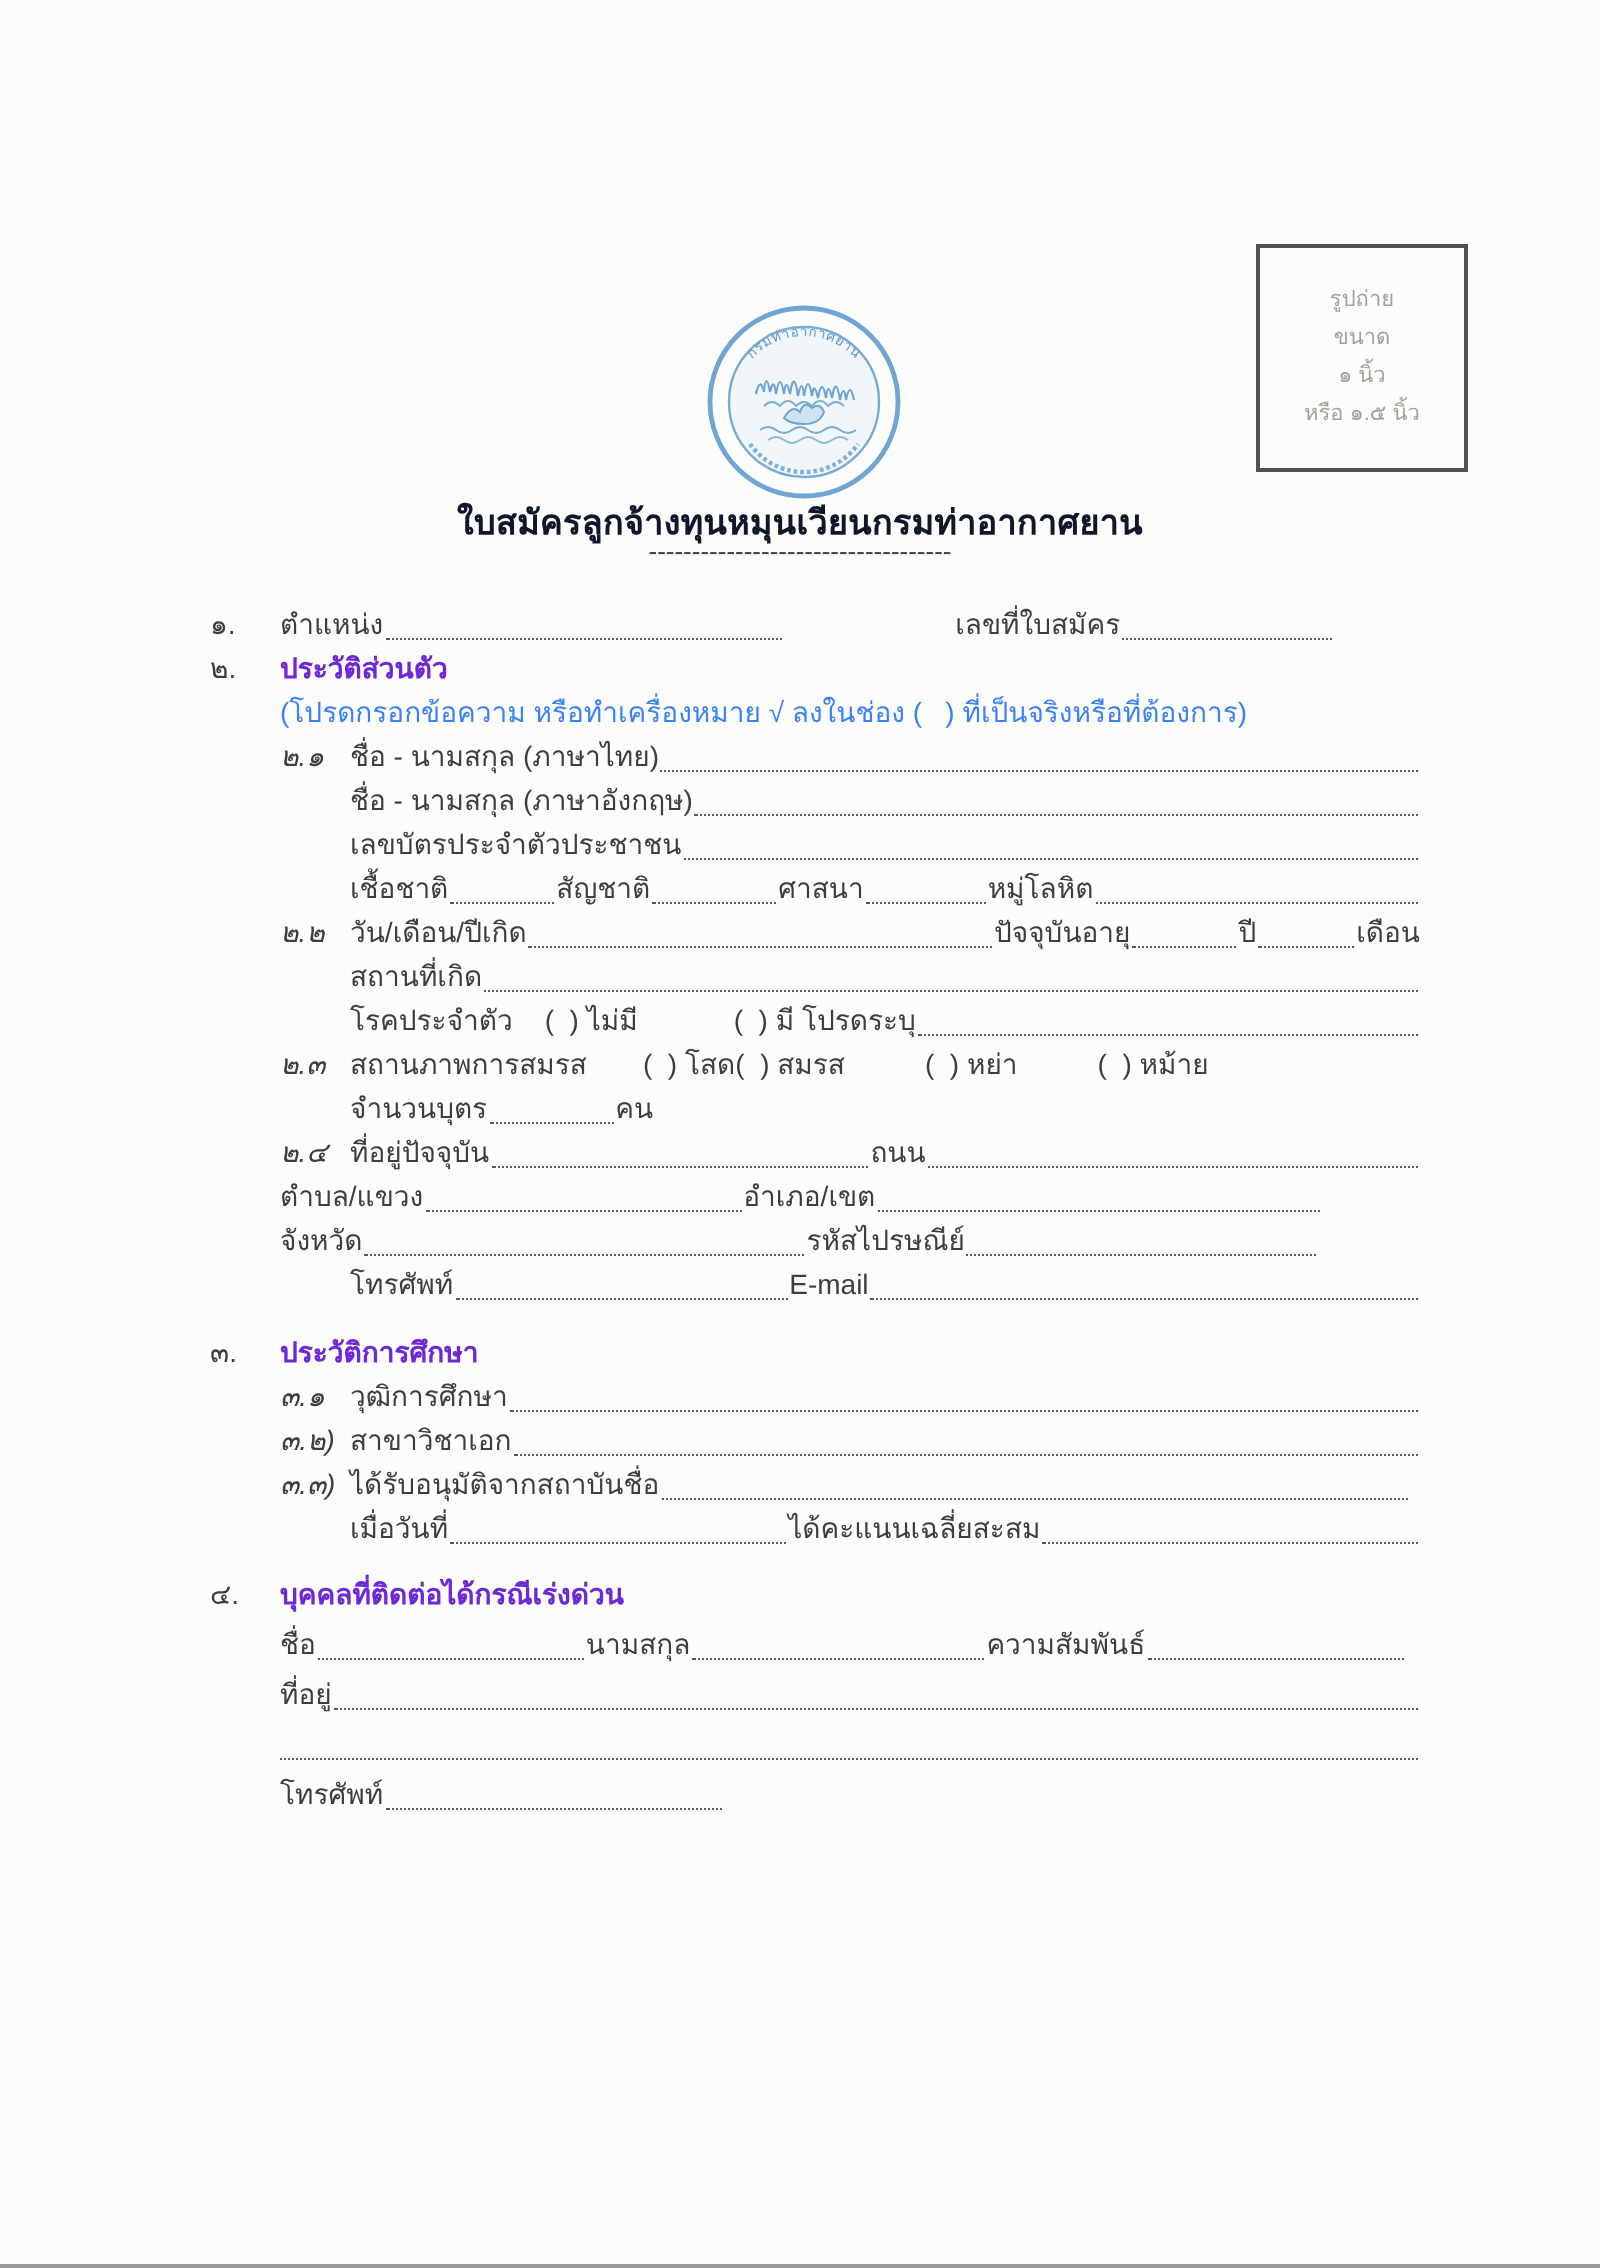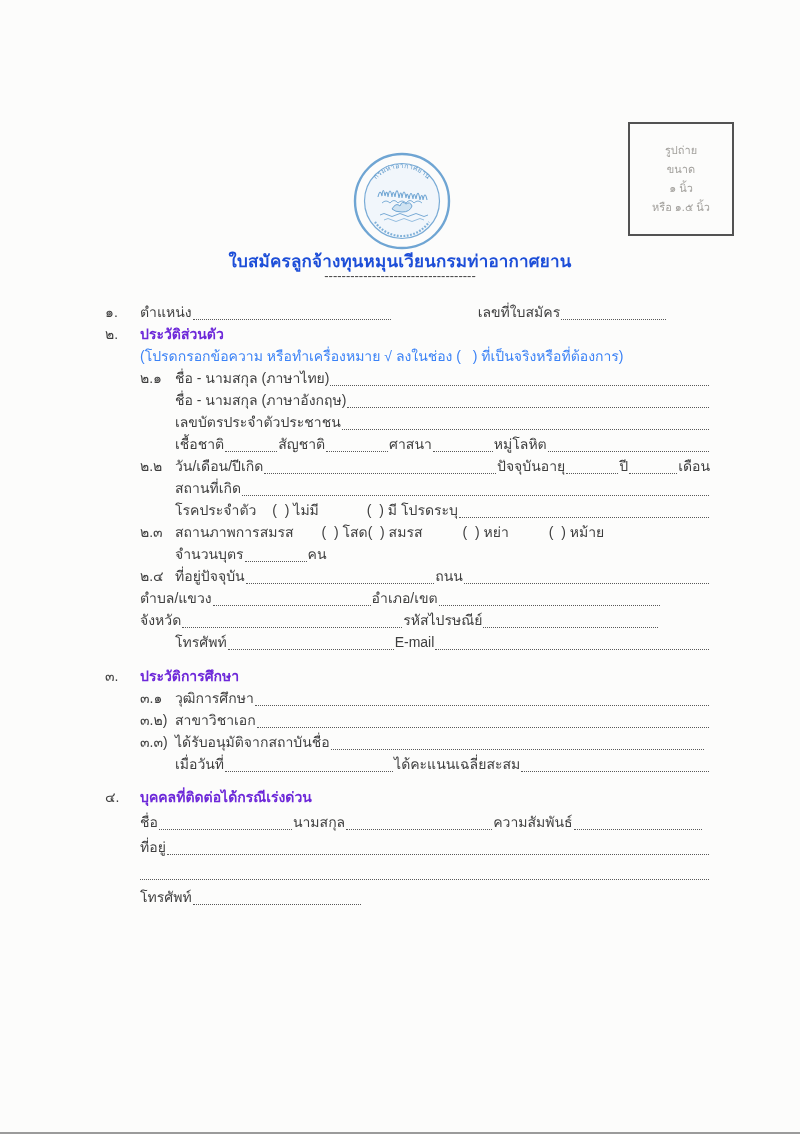--- a/index.html
+++ b/index.html
@@ -18,34 +18,34 @@
     border:2px solid #525252; background:#fcfcfb;
     display:flex; flex-direction:column; align-items:center; justify-content:center;
     color:#a3a19d; font-size:11px; line-height:1.75; text-align:center;
   }
 
   
   .seal { position:absolute; left:352px; top:151px; width:100px; height:100px; }
 
   .title {
     position:absolute; top:247px; left:0; width:100%;
-    text-align:center; font-weight:bold; font-size:17px; color:#1d4ed8;
+    text-align:center; font-weight:bold; font-size:17px; color:#0f172a;
     letter-spacing:0.2px;
   }
   .sep {
     position:absolute; top:268px; left:0; width:100%;
     text-align:center; font-size:13px; color:#414141; letter-spacing:0px;
   }
 
   
   .form { position:absolute; left:105px; top:301px; width:605px; font-size:14px; }
   .row { display:flex; align-items:flex-end; height:22px; line-height:21px; white-space:nowrap; }
   .row4 { height:25px; }
   .num    { flex:0 0 35px; }
-  .subnum { flex:0 0 35px; }
+  .subnum { flex:0 0 35px;font-style:italic; }
   .pl1 { padding-left:35px; }
   .pl2 { padding-left:70px; }
   .bold { font-weight:bold; color:#6d28d9; }
   .dots {
     flex:1 1 auto; min-width:8px;
     border-bottom:1.6px dotted #585858;
     margin:0 1px 3px 1px;
   }
   .dots.fixed { flex:0 0 auto; }
   .gap { flex:0 0 auto; }

